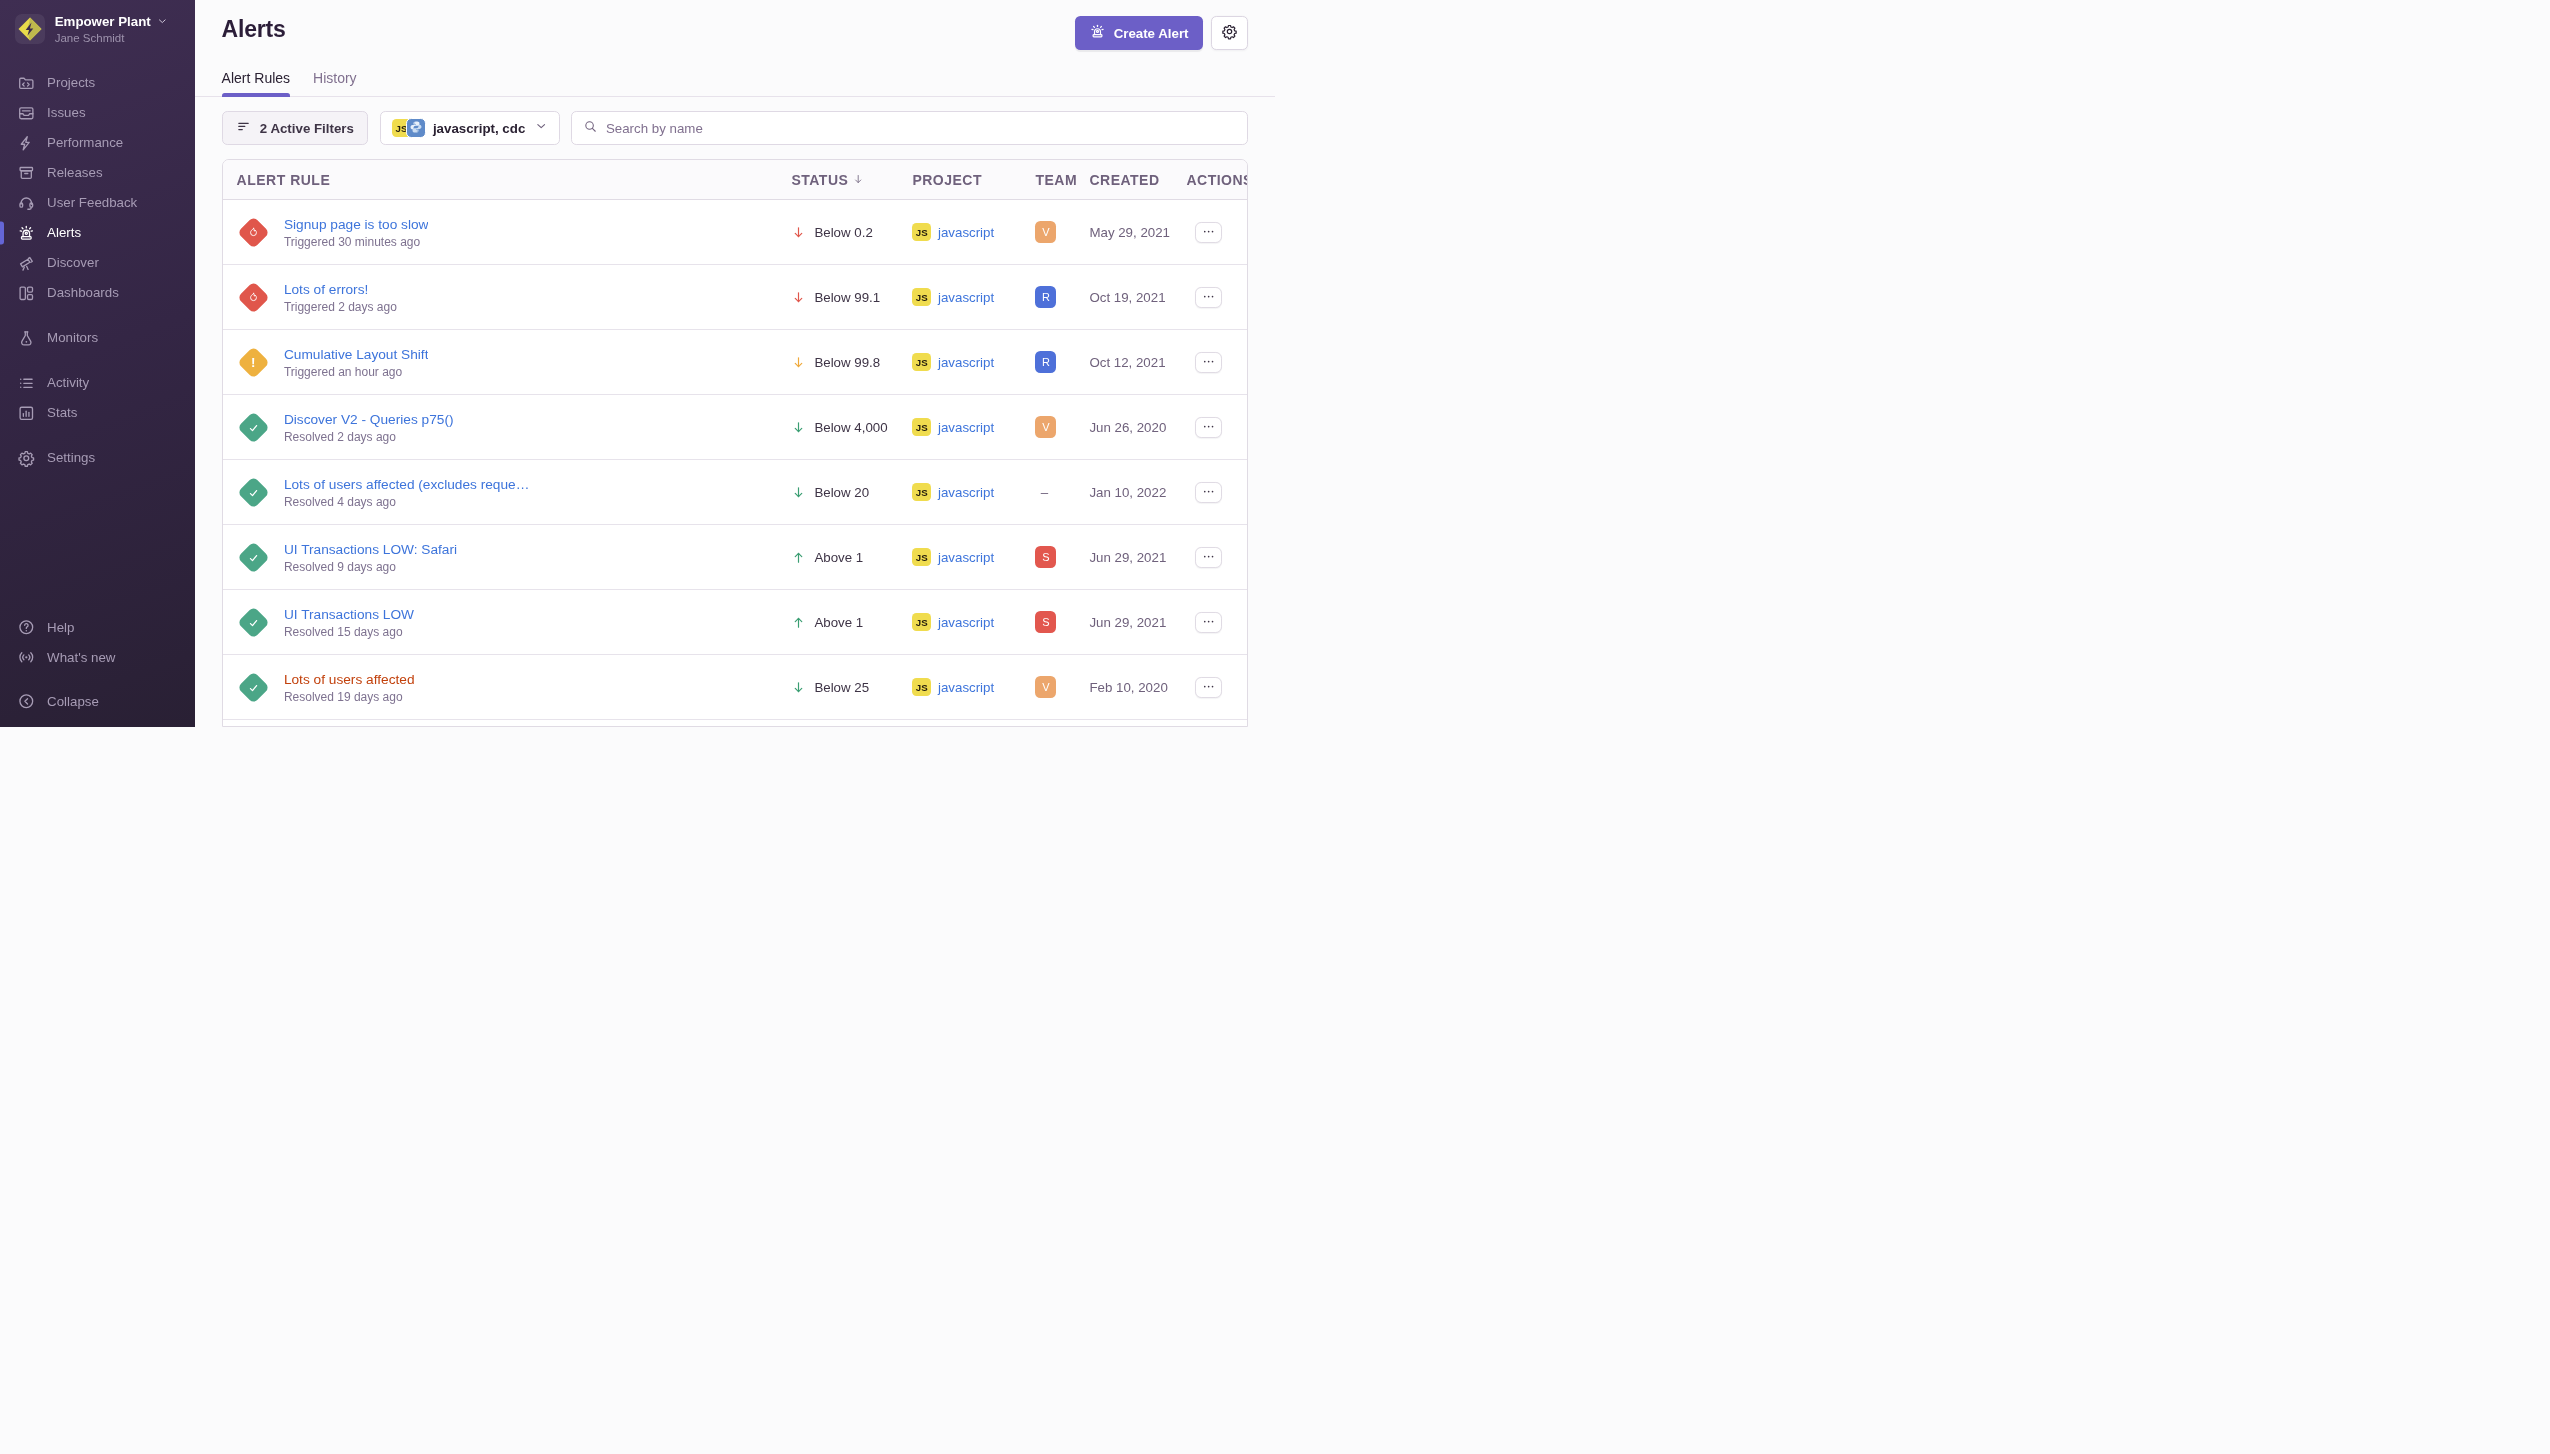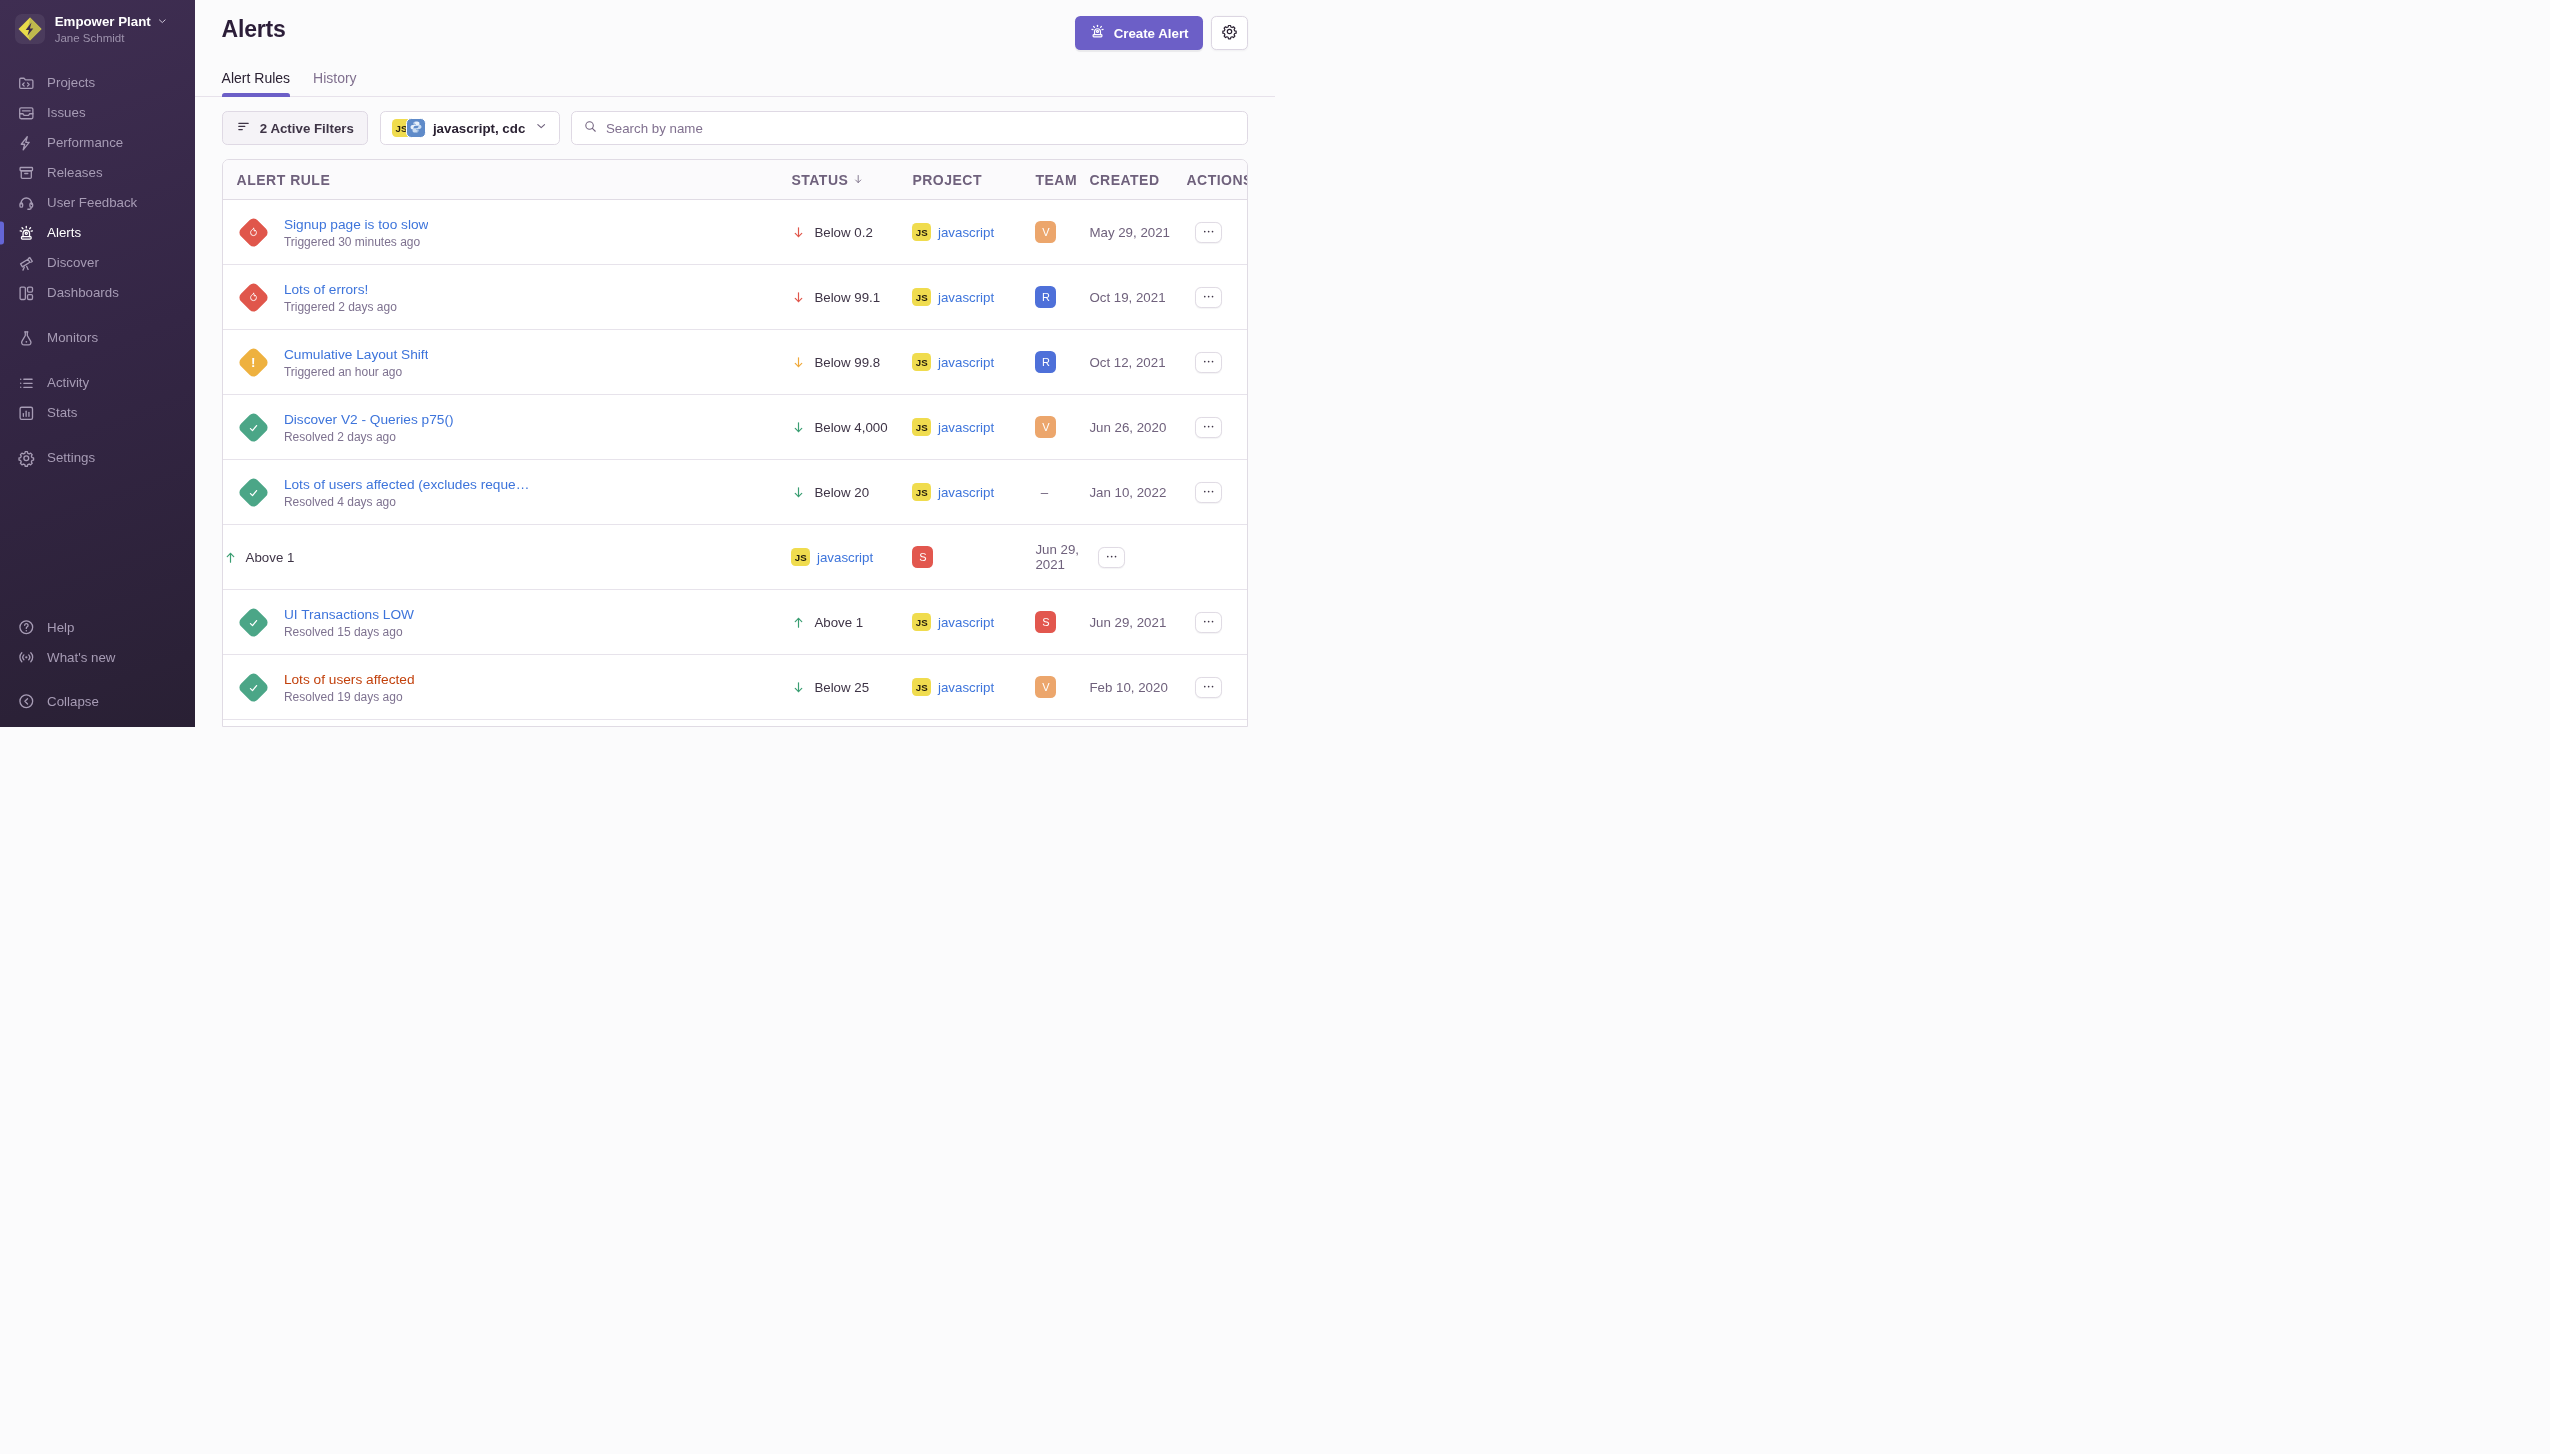--- a/index.html
+++ b/index.html
@@ -603,20 +603,35 @@
                   <svg viewBox="0 0 24 24" fill="none" stroke="currentColor" stroke-width="1.7" stroke-linecap="round" stroke-linejoin="round">
                     <circle cx="5" cy="12" r="1.5" fill="currentColor" stroke="none"></circle>
                     <circle cx="12" cy="12" r="1.5" fill="currentColor" stroke="none"></circle>
                     <circle cx="19" cy="12" r="1.5" fill="currentColor" stroke="none"></circle>
                   </svg>
                 </span>
               </button>
             </div>
           </div>
           <div class="grid trow">
+            <div class="cell-rule">
+              <span class="dia-box">
+                <span class="diamond" style="background:#4BA687">
+                  <span class="dicon">
+                    <svg viewBox="0 0 24 24" fill="none" stroke="currentColor" stroke-width="2.1" stroke-linecap="round" stroke-linejoin="round">
+                      <path d="m6.8 12.6 3.5 3.6 7-8.8"></path>
+                    </svg>
+                  </span>
+                </span>
+              </span>
+              <span class="rule-text">
+                <a class="rule-title" style="color:#3D74DB">UI Transactions LOW: Safari</a>
+                <div class="rule-sub">Resolved 9 days ago</div>
+              </span>
+            </div>
             <div class="cell-status">
               <span style="display:flex;color:#3A9E72">
                 <svg viewBox="0 0 24 24" fill="none" stroke="currentColor" stroke-width="1.9" stroke-linecap="round" stroke-linejoin="round">
                   <path d="M12 19.5v-14"></path>
                   <path d="m6.8 10.7 5.2-5.2 5.2 5.2"></path>
                 </svg>
               </span>
               <span>Above 1</span>
             </div>
             <div class="cell-project">

